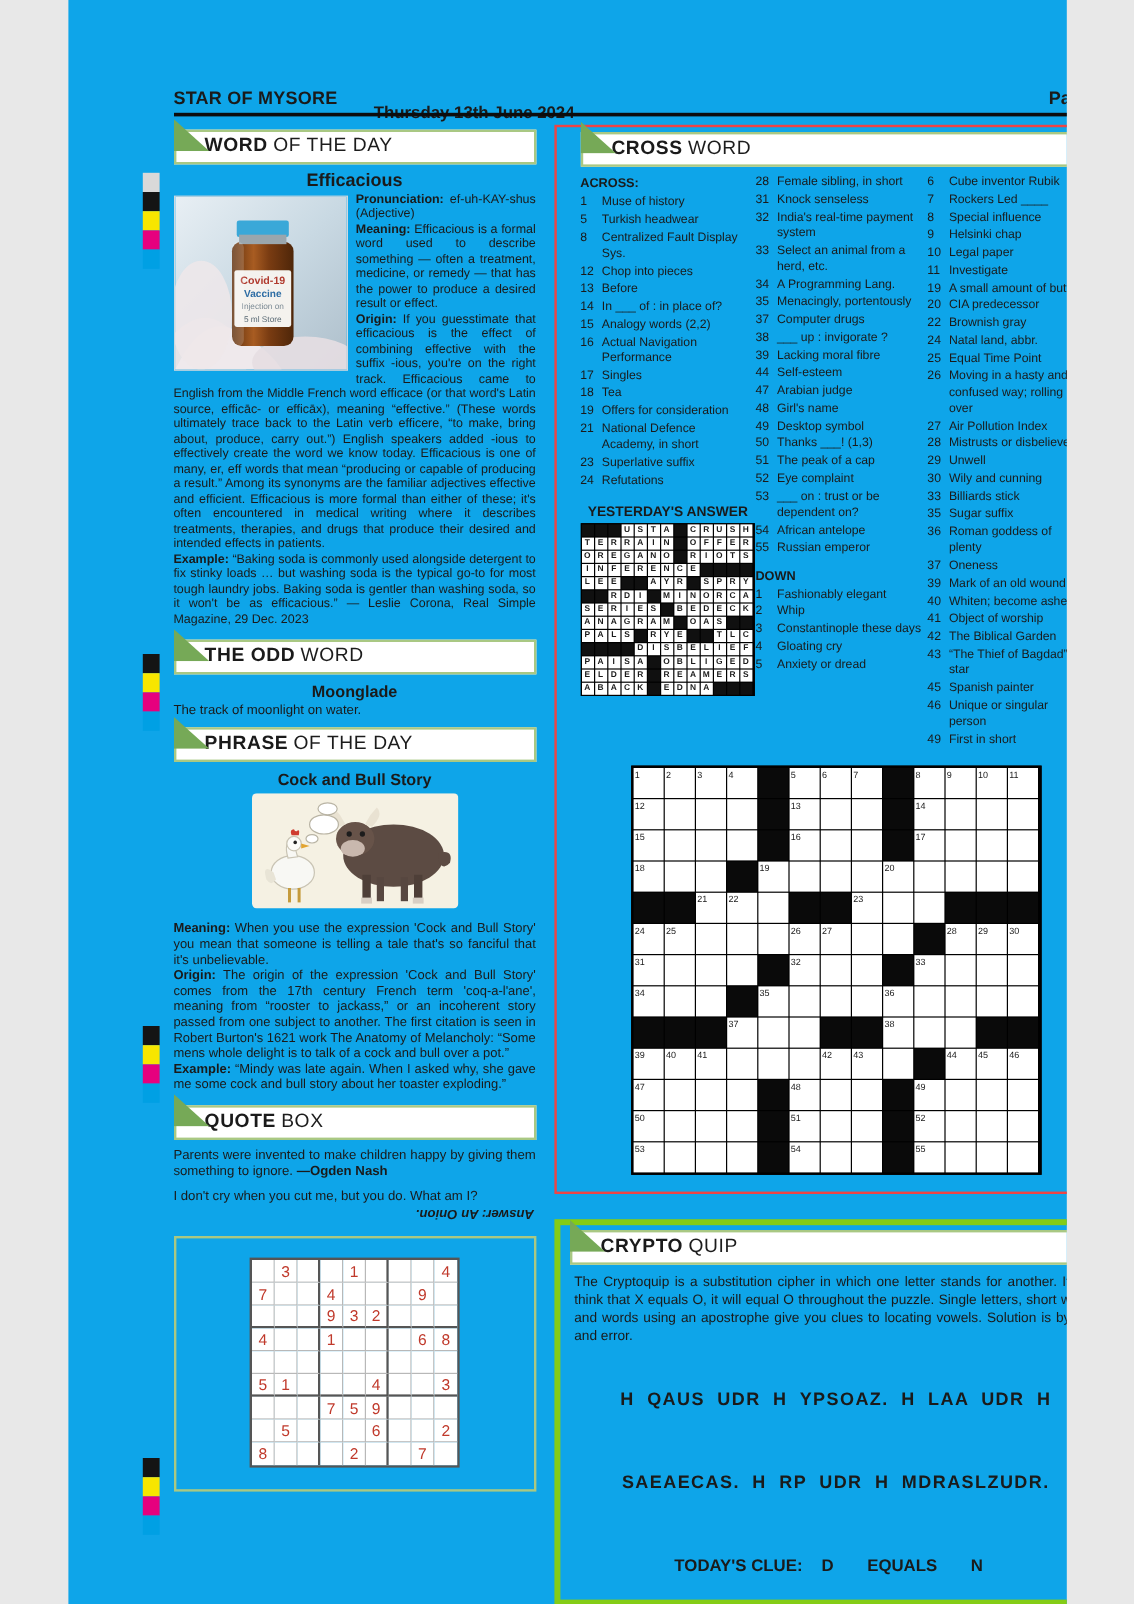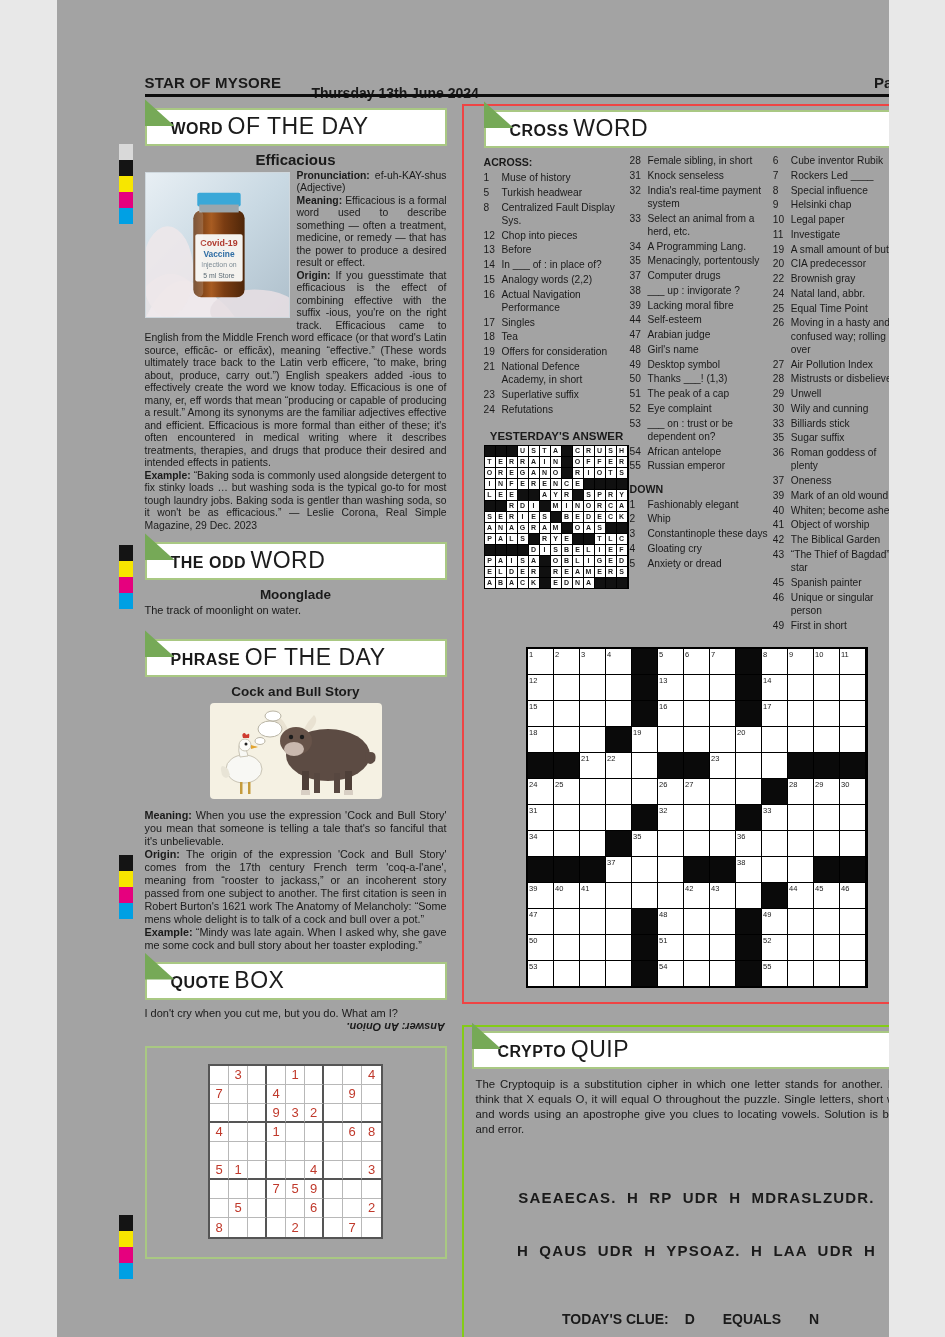--- a/index.html
+++ b/index.html
@@ -1,17 +1,17 @@
 <!DOCTYPE html>
 <html><head>
 <meta charset="utf-8">
 <style>
   * { margin:0; padding:0; box-sizing:border-box; }
   body { background:#e8e8e8; font-family:"Liberation Sans", sans-serif; color:#1a1a1a; }
-  .page { position:relative; width:832px; height:1337px; background:#a3a3a3; margin:0 auto; overflow:hidden; }
+  .page { position:relative; width:832px; height:1337px; background:#0ea5e9; margin:0 auto; overflow:hidden; }
 
   
   .masthead { position:absolute; left:88px; top:74px; width:787px; }
   .mast-paper { position:absolute; left:0; top:0; font-size:15px; font-weight:bold; letter-spacing:.2px; }
   .mast-date  { position:absolute; left:167px; top:11px; font-size:14px; font-weight:bold; }
   .mast-page  { position:absolute; right:0; top:0; font-size:15px; font-weight:bold; }
   .mast-rule  { position:absolute; left:0; top:20px; width:787px; height:3px; background:#0d0d0d; }
 
   
   .regbar { position:absolute; left:62px; width:14px; }
@@ -19,21 +19,21 @@
 
   
   .leftcol  { position:absolute; left:88px; top:104px; width:302px; }
   .rightcol { position:absolute; left:405px; top:104px; width:470px; }
 
   
   .sec-head { position:relative; border:2px solid #a9c883; background:#fff; padding:3px 10px 4px 24px; margin-top:10px; }
   .sec-head .flag { position:absolute; left:-2px; top:-11px; width:30px; height:27px; background:#76a957;
                     clip-path:polygon(0 0, 100% 100%, 0 100%); }
   .hb { font-weight:bold; font-size:16px; letter-spacing:.5px; }
-  .hl { font-size:23px; font-weight:400; letter-spacing:.5px; color:#1c1c1c; }
+  .hl { font-size:16px; font-weight:400; letter-spacing:.5px; color:#1c1c1c; }
 
   
   .word-title { text-align:center; font-size:15px; font-weight:bold; margin:5px 0 2px; }
   .body-txt { font-size:10.4px; line-height:1.2; text-align:justify; }
   .body-txt b { font-weight:bold; }
   .vaccine-img { float:left; width:145px; height:146px; margin:2px 7px 2px 0; border:1px solid #cfd8de; }
   .center-bold { text-align:center; font-weight:bold; font-size:13.5px; margin-top:7px; }
   .center-sub  { font-size:11px; margin-top:2px; }
   .cartoon-wrap { text-align:center; margin:4px 0 6px; }
   .quote-txt { font-size:11px; line-height:1.25; margin-top:7px; text-align:justify; }
@@ -65,21 +65,21 @@
            border:1px solid #000; width:145px; }
   .acell { background:#fff; display:flex; align-items:center; justify-content:center; font-size:7px; font-weight:bold; }
   .acell.blk { background:#101010; }
   .xgrid { display:grid; grid-template-columns:repeat(13,25px); grid-auto-rows:25px; gap:1px; background:#000;
            border:2px solid #000; width:342px; margin:14px auto 0; }
   .xcell { background:#fff; position:relative; }
   .xcell.blk { background:#0a0a0a; }
   .xnum { position:absolute; left:1.5px; top:0.5px; font-size:7.5px; }
 
   
-  .crypto-box { border:2px solid #84cc16; margin-top:21px; padding:4px 8px 10px; height:322px; }
+  .crypto-box { border:5px solid #84cc16; margin-top:21px; padding:4px 8px 10px; height:322px; }
   .crypto-box .sec-head { margin-top:0; }
   .crypto-intro { font-size:11.4px; line-height:1.3; text-align:justify; margin:8px 4px 0; }
   .crypto-line { text-align:center; font-weight:bold; font-size:15px; letter-spacing:1.2px; word-spacing:5px; }
   .cl1 { margin-top:36px; } .cl2 { margin-top:52px; }
   .crypto-clue { text-align:center; font-weight:bold; font-size:14px; margin-top:52px; }
   .crypto-clue span { margin:0 12px; }
   .crypto-yest { text-align:left; font-size:10.6px; margin-top:38px; }
   .crypto-yest b { font-weight:bold; }
 </style>
 </head>
@@ -167,21 +167,21 @@
     <div style="clear:both"></div>
 
     <div class="sec-head">
       <div class="flag"></div>
       <span class="hb">THE ODD</span>
       <span class="hl">WORD</span>
     </div>
     <div class="center-bold">Moonglade</div>
     <div class="center-sub">The track of moonlight on water.</div>
 
-    <div class="sec-head" style="margin-top:23px">
+    <div class="sec-head" style="margin-top:8px">
       <div class="flag"></div>
       <span class="hb">PHRASE</span>
       <span class="hl">OF THE DAY</span>
     </div>
     <div class="center-bold">Cock and Bull Story</div>
 
     <div class="cartoon-wrap">
       <svg width="172" height="96" viewBox="0 0 172 96">
         <rect width="172" height="96" rx="4" fill="#f5f1e3"></rect>
         <ellipse cx="118" cy="52" rx="42" ry="26" fill="#5c4b43"></ellipse>
@@ -217,20 +217,21 @@
       <b>Meaning:</b><span> When you use the expression 'Cock and Bull Story' you mean that someone is telling a tale that's so fanciful that it's unbelievable.</span><br>
       <b>Origin:</b><span> The origin of the expression 'Cock and Bull Story' comes from the 17th century French term 'coq-a-l'ane', meaning from “rooster to jackass,” or an incoherent story passed from one subject to another.  The first citation is seen in Robert Burton's 1621 work The Anatomy of Melancholy: “Some mens whole delight is to talk of a cock and bull over a pot.”</span><br>
       <b>Example:</b><span> “Mindy was late again. When I asked why, she gave me some cock and bull story about her toaster exploding.”</span>
     </div>
 
     <div class="sec-head">
       <div class="flag"></div>
       <span class="hb">QUOTE</span>
       <span class="hl">BOX</span>
     </div>
+    <div class="quote-txt"><span>Parents were invented to make children happy by giving them something to ignore. </span><b>—Ogden Nash</b></div>
 
     <div class="riddle-txt">I don't cry when you cut me, but you do. What am I?</div>
     <div class="riddle-ans">Answer: An Onion.</div>
 
     <div class="sudoku-box">
       <div class="sgrid">
           <div class="scell"></div>
           <div class="scell">3</div>
           <div class="scell vr"></div>
           <div class="scell"></div>
@@ -1063,22 +1064,22 @@
         </div>
     </div>
 
     <div class="crypto-box">
       <div class="sec-head">
         <div class="flag"></div>
         <span class="hb">CRYPTO</span>
         <span class="hl">QUIP</span>
       </div>
       <div class="crypto-intro">The Cryptoquip is a substitution cipher in which one letter stands for another.  If you think that X equals O, it will equal O throughout the puzzle.  Single letters, short words and words using an apostrophe give you clues to locating vowels. Solution is by trial and error.</div>
+      <div class="crypto-line cl1">H QAUS UDR H YPSOAZ.  H LAA UDR H</div>
       <div class="crypto-line cl2">SAEAECAS.  H RP UDR H MDRASLZUDR.</div>
-      <div class="crypto-line cl1">H QAUS UDR H YPSOAZ.  H LAA UDR H</div>
       <div class="crypto-clue">
         <span style="margin:0">TODAY'S CLUE:</span>
         <span>D</span>
         <span>EQUALS</span>
         <span>N</span>
       </div>
       <div class="crypto-yest">
         <b>Yesterday's Cryptoquip:</b><span> Real knowledge is to know the extent of one's ignorance.</span>
       </div>
     </div>

